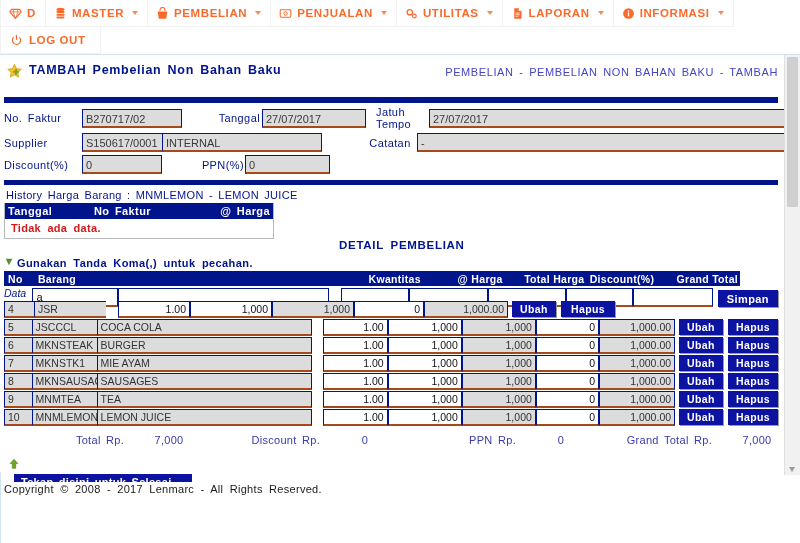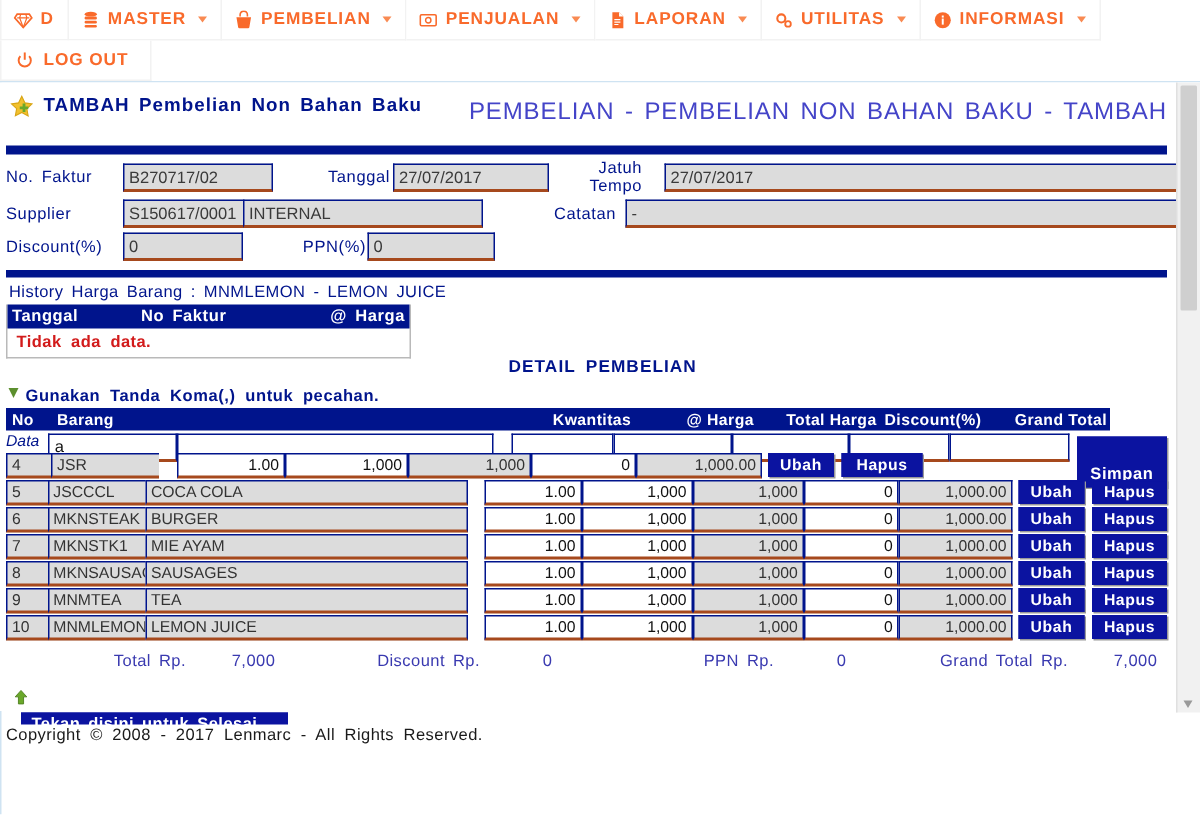--- a/index.html
+++ b/index.html
@@ -103,21 +103,21 @@
     letter-spacing: 0.7px;
     line-height: 16px;
     max-width: 430px;
     word-spacing: 2px;
   }
   .breadcrumb {
     position: absolute;
     right: 22px;
     top: 7px;
     color: #4444c8;
-    font-size: 16px;
+    font-size: 11px;
     letter-spacing: 0.6px;
     word-spacing: 2px;
     white-space: nowrap;
   }
 
   
   .bluebar {
     height: 6px;
     background: #00148c;
     margin: 0 22px 0 4px;
@@ -158,21 +158,21 @@
   .fld.wfaktur { width: 100px; }
   .fld.wtgl    { width: 104px; }
   .fld.wjt     { width: 395px; }
   .fld.wsupcode{ width: 80px; border-right: none;}
   .fld.wsupname{ width: 160px; }
   .fld.wcat    { width: 395px; }
   .fld.wdisc   { width: 80px; }
   .fld.wppn    { width: 85px; }
 
   .lbl-tanggal { width: 78px; text-align: right; padding-right: 2px;}
-  .lbl-jt { width: 52px; text-align: right; line-height: 12px; padding-right: 15px;}
+  .lbl-jt { width: 52px; line-height: 12px; padding-right: 1px;}
   .lbl-cat { width: 52px; text-align: center; padding-right: 1px;}
   .lbl-ppn { width: 82px; text-align: right; padding-right: 1px; }
   .leftgroup { display:flex; align-items:center; }
   .rightgroup { display:flex; align-items:center; margin-left: 10px; }
 
   
   .history-wrap { margin: 0 22px 0 4px; padding-top: 3px;}
   .hist-title {
     color: #00148c;
     font-size: 11px;
@@ -349,21 +349,21 @@
     margin-top: 4px;
     background: #0b13a0;
     color: #fff;
     font-weight: bold;
     font-size: 11px;
     letter-spacing: 0.4px;
     border: 1px solid #0b13a0;
     box-shadow: 1px 1px 0 #9a9a9a;
     height: 17px;
     line-height: 16px;
-    padding: 16px 8px;
+    padding: 0 8px;
     box-sizing: border-box;
   }
 
   
   .totals {
     margin: 6px 22px 0 4px;
     display: flex;
     flex-direction: row;
     align-items: flex-end;
     padding-right: 84px;
@@ -495,37 +495,37 @@
             <circle cx="8" cy="8" r="2.2" fill="none" stroke="#f96a2b" stroke-width="1.2"></circle>
           </svg>
       </span>
       <span class="nav-label">PENJUALAN</span>
       <span class="caret"></span>
     </div>
 
     <div class="nav-item">
       <span class="ic">
         <svg viewBox="0 0 16 16" width="13" height="13">
+            <circle cx="6" cy="6.5" r="3.3" fill="none" stroke="#f96a2b" stroke-width="1.7"></circle>
+            <circle cx="11.5" cy="11" r="2.3" fill="none" stroke="#f96a2b" stroke-width="1.5"></circle>
+          </svg>
+      </span>
+      <span class="nav-label">UTILITAS</span>
+      <span class="caret"></span>
+    </div>
+
+    <div class="nav-item">
+      <span class="ic">
+        <svg viewBox="0 0 16 16" width="13" height="13">
             <path d="M4 1.5h5.5L13 5v9.5H4z" fill="#f96a2b"></path>
             <path d="M9.5 1.5V5H13" fill="#ffffff"></path>
             <path d="M5.6 7.5h5M5.6 9.5h5M5.6 11.5h3.4" stroke="#ffffff" stroke-width="0.9"></path>
           </svg>
       </span>
       <span class="nav-label">LAPORAN</span>
-      <span class="caret"></span>
-    </div>
-
-    <div class="nav-item">
-      <span class="ic">
-        <svg viewBox="0 0 16 16" width="13" height="13">
-            <circle cx="6" cy="6.5" r="3.3" fill="none" stroke="#f96a2b" stroke-width="1.7"></circle>
-            <circle cx="11.5" cy="11" r="2.3" fill="none" stroke="#f96a2b" stroke-width="1.5"></circle>
-          </svg>
-      </span>
-      <span class="nav-label">UTILITAS</span>
       <span class="caret"></span>
     </div>
 
     <div class="nav-item">
       <span class="ic">
         <svg viewBox="0 0 16 16" width="13" height="13">
             <circle cx="8" cy="8" r="6.6" fill="#f96a2b"></circle>
             <rect x="7.2" y="6.6" width="1.6" height="5" fill="#fff"></rect>
             <rect x="7.2" y="4.1" width="1.6" height="1.7" fill="#fff"></rect>
           </svg>

